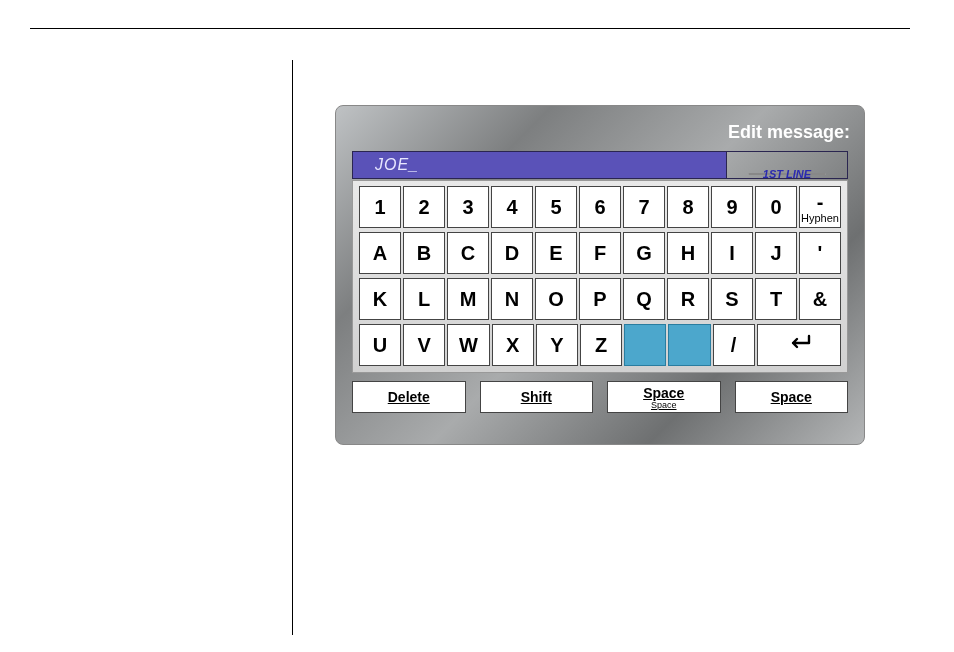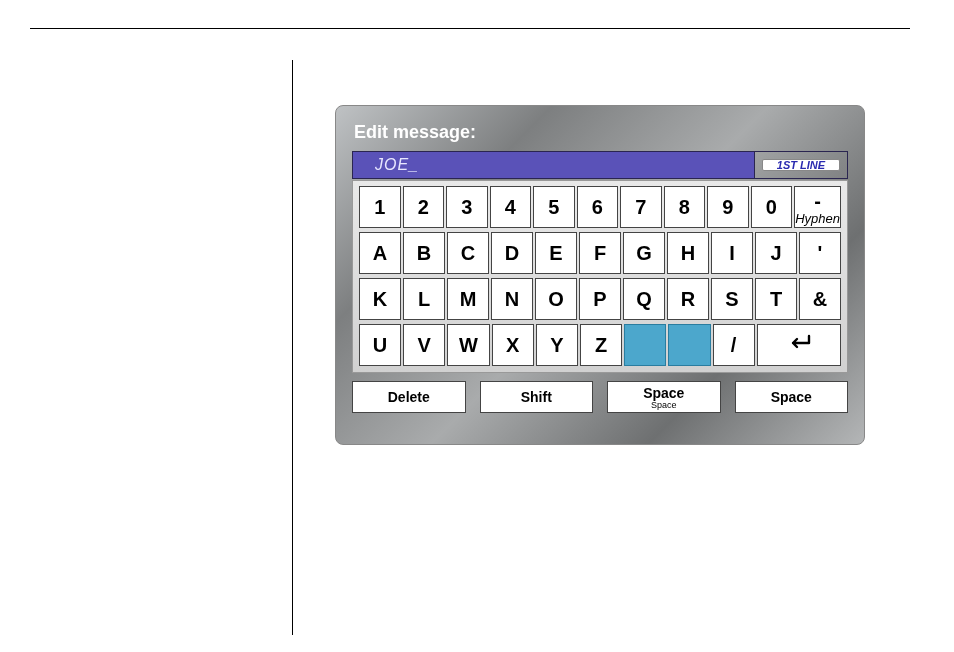--- a/index.html
+++ b/index.html
@@ -7,20 +7,21 @@
     width: 954px;
     height: 652px;
     font-family: Arial, Helvetica, sans-serif;
     background: #fff;
     position: relative;
   }
   .page {
     width: 940px;
     height: 652px;
     padding: 20px 30px;
+    text-align: right;
   }
   .top-rule {
     border-top: 1px solid #000;
     width: 100%;
     height: 0;
     margin-top: 8px;
   }
   .vertical-rule {
     position: absolute;
     left: 292px;
@@ -67,21 +68,21 @@
   }
   .line-badge {
     width: 78px;
     background: #fff;
     color: #2a2ab0;
     font-size: 11px;
     font-weight: bold;
     display: flex;
     align-items: center;
     justify-content: center;
-    margin: 7px;
+    margin: 21px;
     border: 1px solid #888;
     border-radius: 2px;
   }
   .kbd-area {
     background: linear-gradient(180deg, #e9e9e9 0%, #d1d1d1 100%);
     border: 1px solid #999;
     padding: 5px 6px 6px 6px;
     margin: 0 2px;
   }
   .kbd-row {
@@ -98,32 +99,32 @@
     display: flex;
     flex-direction: column;
     align-items: center;
     justify-content: center;
     font-weight: bold;
     font-size: 20px;
     cursor: pointer;
     user-select: none;
   }
   .key-sub {
-    font-size: 13px;
+    font-size: 11px;
     font-weight: normal;
     line-height: 1;
     margin-top: -1px;
-    font-style: italic;
   }
   .key-wide { flex: 2.05; }
   .key-blue { background: #4ca7cc; border-color: #2a7da0; }
   .fn-row {
     display: flex;
     gap: 14px;
     margin: 8px 2px 0 2px;
+    text-decoration: underline;
   }
   .fn-key {
     flex: 1;
     height: 32px;
     background: #fff;
     border: 1px solid #444;
     display: flex;
     flex-direction: column;
     align-items: center;
     justify-content: center;

